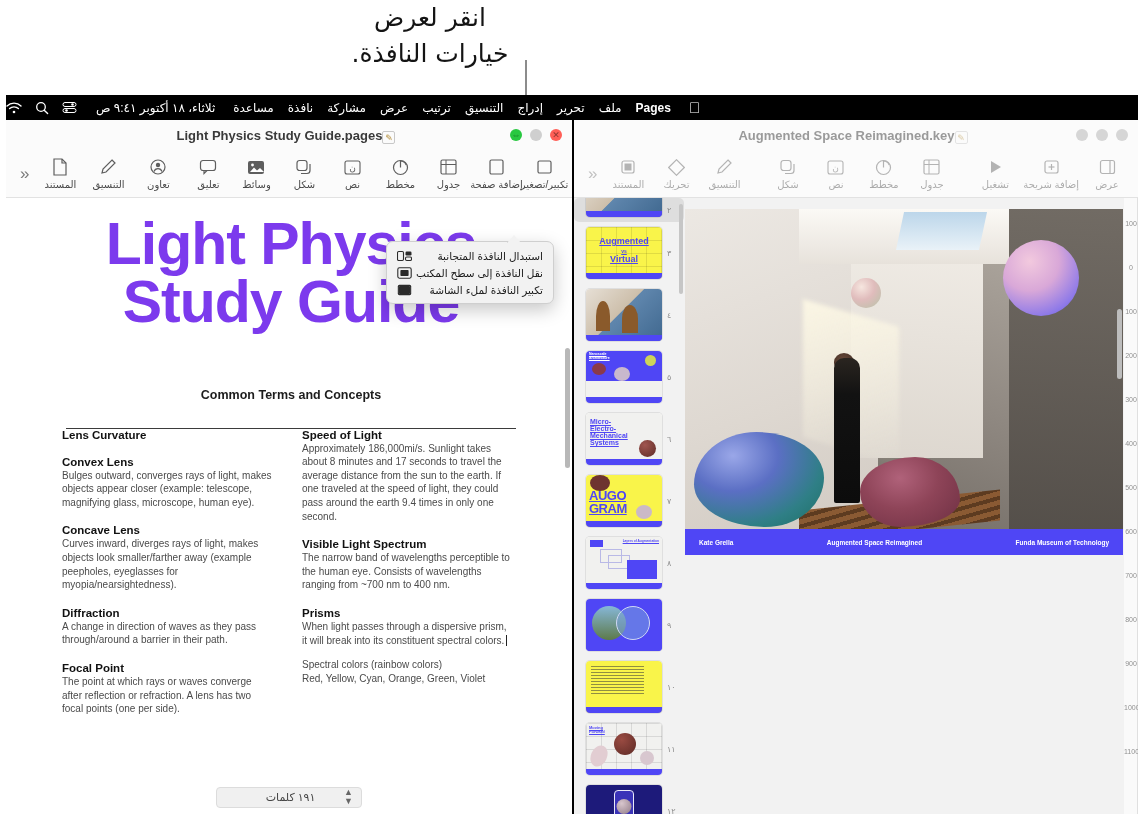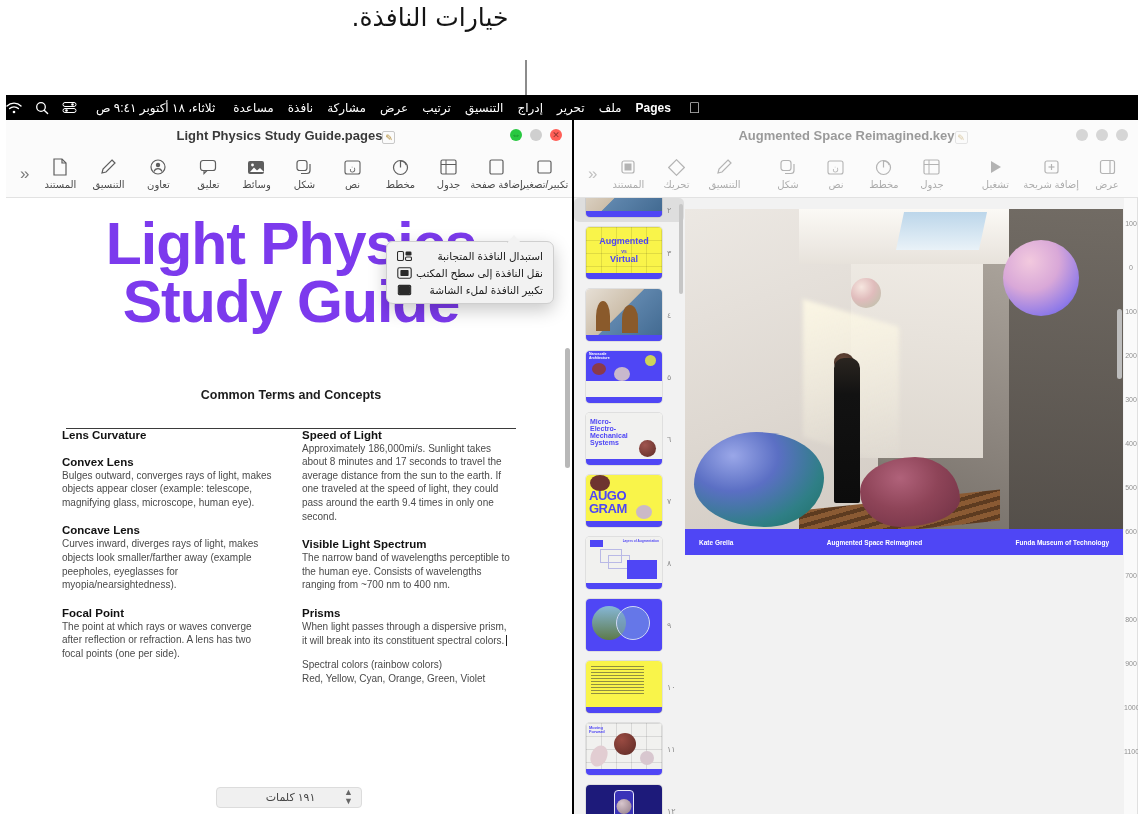--- a/index.html
+++ b/index.html
@@ -254,31 +254,32 @@
 
   
   .t-yellow { position:absolute; inset:0; background:#f9f44a; }
   .t-white  { position:absolute; inset:0; background:#f1f1ef; }
   .t-blue   { position:absolute; inset:0; background:#4f46f5; }
   .t-navy   { position:absolute; inset:0; background:#1d1a7a; }
   .t-grid   { position:absolute; inset:0;
     background-image: linear-gradient(to right, rgba(0,0,0,.10) 1px, transparent 1px),
                       linear-gradient(to bottom, rgba(0,0,0,.10) 1px, transparent 1px);
     background-size: 15px 13px; }
-  .t-text { position:absolute; color:#4f46f5; font-weight:bold; line-height:1.02; }
+  .t-text { position:absolute; color:#4f46f5; font-weight:bold; line-height:1.02;text-decoration:underline; }
   .t-photo-room { position:absolute; inset:0;
     background: linear-gradient(135deg,#e6dfd5 0%,#cdbfab 45%,#5f86ad 46%,#40688f 100%); }
   .t-arch { position:absolute; background:#8a5a2b; border-radius:50% 50% 0 0; }
 </style>
 </head>
 <body>
 
 <div id="root">
 
   <div class="callout">
+    <div>انقر لعرض</div>
     <div>خيارات النافذة.</div>
   </div>
   <div class="callout-line"></div>
 
   <div class="screen">
 
     <div class="menubar">
       <div class="menubar-left">
         <span class="apple-logo"></span>
         <span class="menu-item-title">Pages</span>
@@ -454,20 +455,24 @@
               </div>
               <div class="term">
                 <div class="term-h">Convex Lens</div>
                 <div class="term-p">Bulges outward, converges rays of light, makes objects appear closer (example: telescope, magnifying glass, microscope, human eye).</div>
               </div>
               <div class="term">
                 <div class="term-h">Concave Lens</div>
                 <div class="term-p">Curves inward, diverges rays of light, makes objects look smaller/farther away (example peepholes, eyeglasses for myopia/nearsightedness).</div>
               </div>
               <div class="term">
+                <div class="term-h">Diffraction</div>
+                <div class="term-p">A change in direction of waves as they pass through/around a barrier in their path.</div>
+              </div>
+              <div class="term">
                 <div class="term-h">Focal Point</div>
                 <div class="term-p">The point at which rays or waves converge after reflection or refraction. A lens has two focal points (one per side).</div>
               </div>
             </div>
             <div class="doc-col">
               <div class="term">
                 <div class="term-h">Speed of Light</div>
                 <div class="term-p">Approximately 186,000mi/s. Sunlight takes about 8 minutes and 17 seconds to travel the average distance from the sun to the earth. If one traveled at the speed of light, they could pass around the earth 9.4 times in only one second.</div>
               </div>
               <div class="term">

